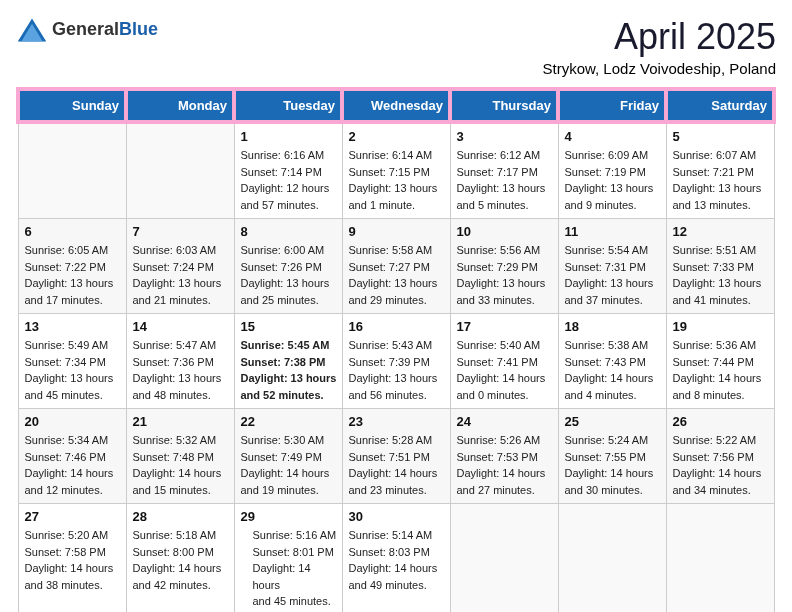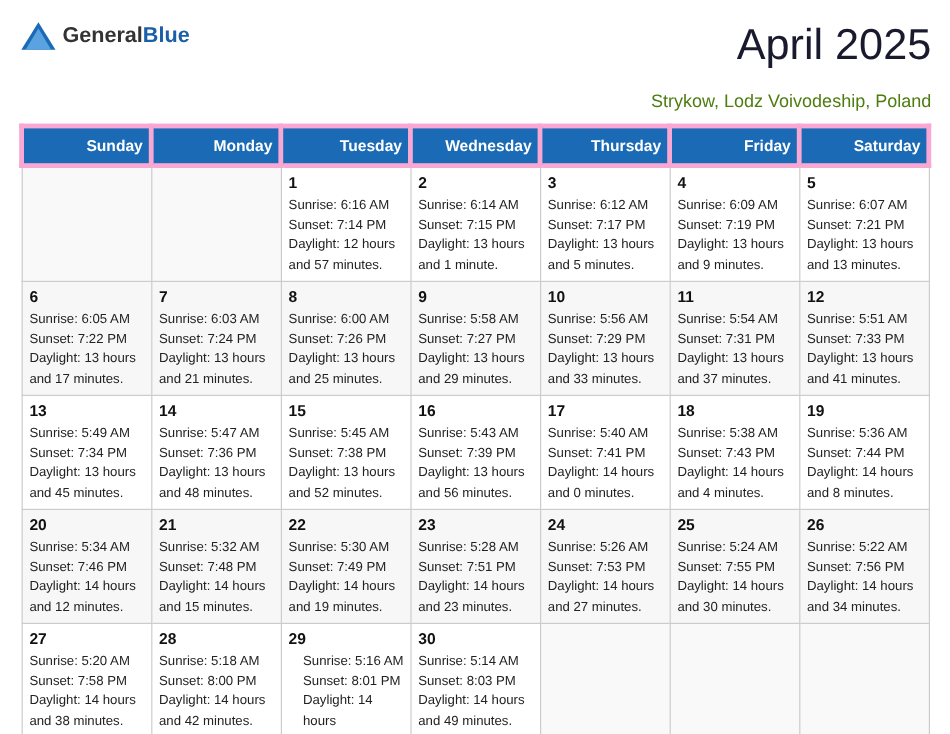--- a/index.html
+++ b/index.html
@@ -43,22 +43,22 @@
     .title-block {
       text-align: right;
     }
     .month-year {
       font-size: 36px;
       font-weight: normal;
       color: #1a1a2e;
     }
     .location {
       font-size: 15px;
-      color: #4d7c0f;
-      margin-top: 18px;
+      color: #000000;
+      margin-top: 2px;
     }
     .calendar {
       width: 100%;
       border-collapse: collapse;
       border: 1px solid #ccc;
     }
     .calendar th {
       background-color: #1a6ab5;
       color: #fff;
       font-size: 13px;
@@ -228,21 +228,21 @@
         </td>
         <td>
           <div class="day-num">14</div>
           <div class="day-info" style="white-space: pre-line;">Sunrise: 5:47 AM
 Sunset: 7:36 PM
 Daylight: 13 hours
 and 48 minutes.</div>
         </td>
         <td>
           <div class="day-num">15</div>
-          <div class="day-info" style="white-space: pre-line;">Sunrise: 5:45 AM
+          <div class="day-info" style="white-space: pre-line; font-weight: bold;">Sunrise: 5:45 AM
 Sunset: 7:38 PM
 Daylight: 13 hours
 and 52 minutes.</div>
         </td>
         <td>
           <div class="day-num">16</div>
           <div class="day-info" style="white-space: pre-line;">Sunrise: 5:43 AM
 Sunset: 7:39 PM
 Daylight: 13 hours
 and 56 minutes.</div>

